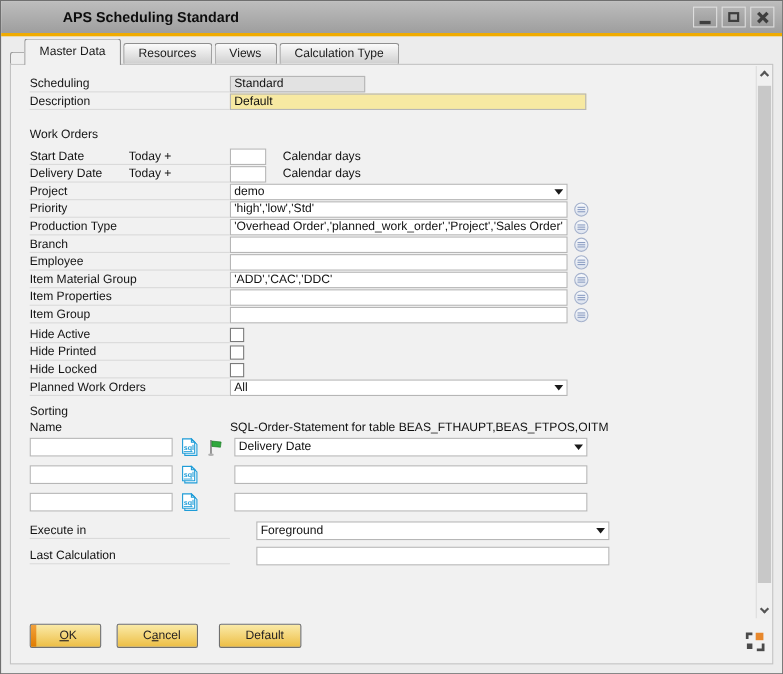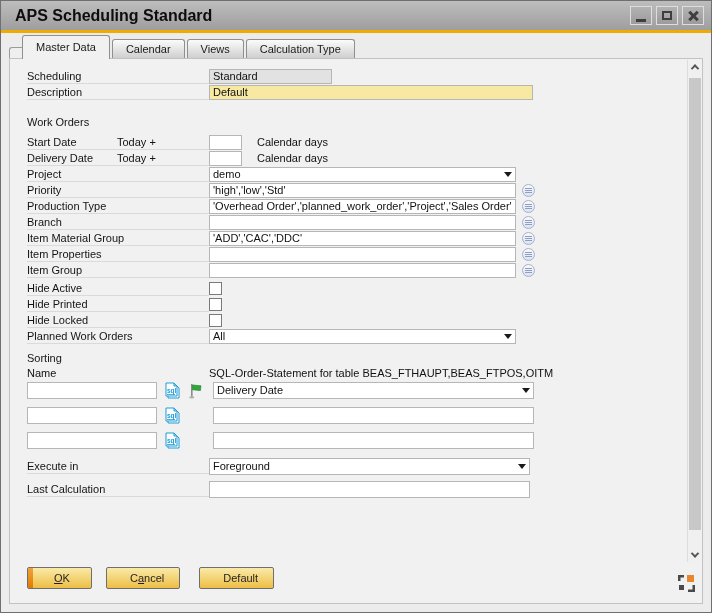--- a/index.html
+++ b/index.html
@@ -7,21 +7,21 @@
   .window {
     position:relative; width:712px; height:613px;
     background:#ececec; border:1px solid #6f6f6f; overflow:hidden;
     font-size:11px; color:#111;
   }
   
   .titlebar {
     height:29px; background:linear-gradient(#bdbdbd,#9e9e9e);
     display:flex; align-items:center; padding:0 7px 0 14px;
   }
-  .title { flex:1; font-size:16px; font-weight:bold; color:#0d0d0d; }
+  .title { flex:1; font-size:13px; font-weight:bold; color:#0d0d0d;margin-left:42px; }
   .winbtn {
     width:22px; height:19px; margin-left:4px; position:relative;
     border:1px solid #dedede; background:linear-gradient(#b3b3b3,#9b9b9b);
     display:flex; align-items:center; justify-content:center; cursor:default;
   }
   .glyph-min { width:10px; height:3px; background:#3e3e3e; margin-top:9px; }
   .glyph-max { width:10px; height:9px; border:2px solid #3e3e3e; background:transparent; }
   .glyph-close { position:relative; width:12px; height:12px; }
   .glyph-close::before, .glyph-close::after {
     content:""; position:absolute; left:5px; top:0; width:3px; height:12px; background:#3e3e3e;
@@ -60,21 +60,21 @@
     border:1px solid #b6b6b6; overflow:hidden; white-space:nowrap;
   }
   .field.disabled { background:#e2e2e2; }
   .field.hl { background:var(--field_highlight,#F7E9A2); }
   .dd { display:flex; align-items:center; cursor:default; }
   .dda {
     margin-left:auto; width:0; height:0;
     border-left:4px solid transparent; border-right:4px solid transparent; border-top:5px solid #1a1a1a;
   }
   .w-sched { width:123px; } .w-desc { width:324px; } .w-std { width:307px; }
-  .w-filter { width:327px; } .w-wide { width:321px; } .w-small { width:33px; }
+  .w-filter { width:327px; } .w-wide { width:321px;margin-left:24px; } .w-small { width:33px; }
   .suffix { margin-left:15px;text-align:center; }
   .circle-icon {
     width:13px; height:13px; margin-left:6px; border-radius:50%;
     border:1px solid #a4b1cc; background:linear-gradient(#f7f9fc,#dde3ee);
     position:relative; flex:0 0 13px;
   }
   .circle-icon::before {
     content:""; position:absolute; left:2px; top:5px; width:7px; height:1px;
     background:#8d9fc4; box-shadow:0 -2px 0 #8d9fc4, 0 2px 0 #8d9fc4;
   }
@@ -131,21 +131,21 @@
       </div>
     <div class="winbtn">
         <span class="glyph-close"></span>
       </div>
   </div>
   <div class="accent-line"></div>
 
   <div class="tabstrip">
     <div class="tab-stub"></div>
     <div class="tab active">Master Data</div>
-    <div class="tab">Calendar</div>
+    <div class="tab">Resources</div>
     <div class="tab">Views</div>
     <div class="tab">Calculation Type</div>
   </div>
 
   <div class="panel">
     <div class="content">
 
       <div class="row">
         <div class="lbl">
             <span class="lbl-text">Scheduling</span>
@@ -199,20 +199,27 @@
       <div class="row">
         <div class="lbl">
             <span class="lbl-text">Production Type</span>
           </div>
         <div class="field w-std">'Overhead Order','planned_work_order','Project','Sales Order'</div>
         <div class="circle-icon"></div>
       </div>
       <div class="row">
         <div class="lbl">
             <span class="lbl-text">Branch</span>
+          </div>
+        <div class="field w-std"></div>
+        <div class="circle-icon"></div>
+      </div>
+      <div class="row">
+        <div class="lbl">
+            <span class="lbl-text">Employee</span>
           </div>
         <div class="field w-std"></div>
         <div class="circle-icon"></div>
       </div>
       <div class="row">
         <div class="lbl">
             <span class="lbl-text">Item Material Group</span>
           </div>
         <div class="field w-std">'ADD','CAC','DDC'</div>
         <div class="circle-icon"></div>

